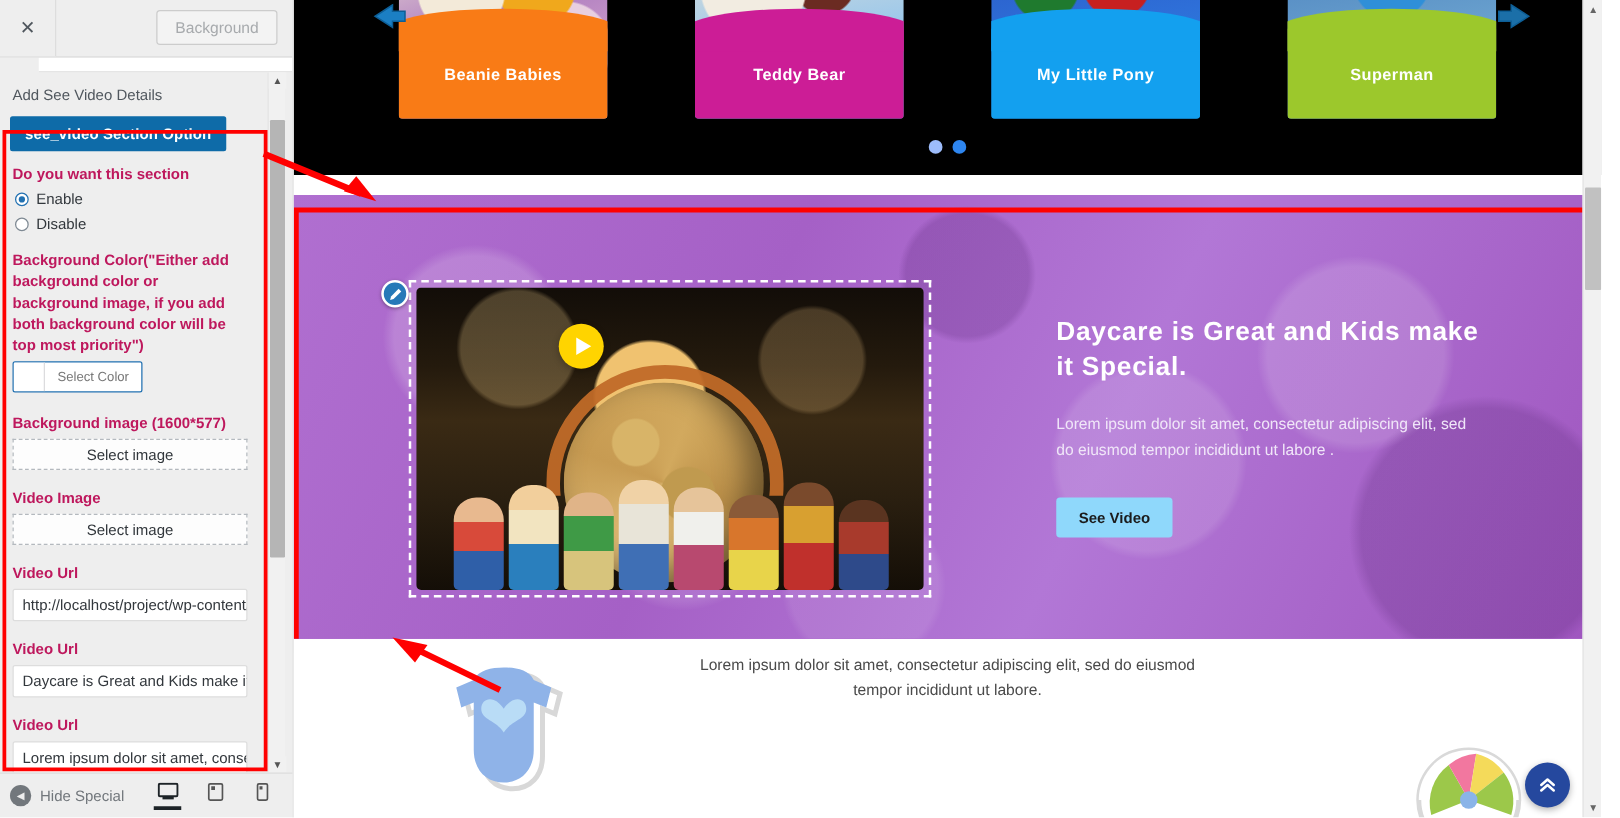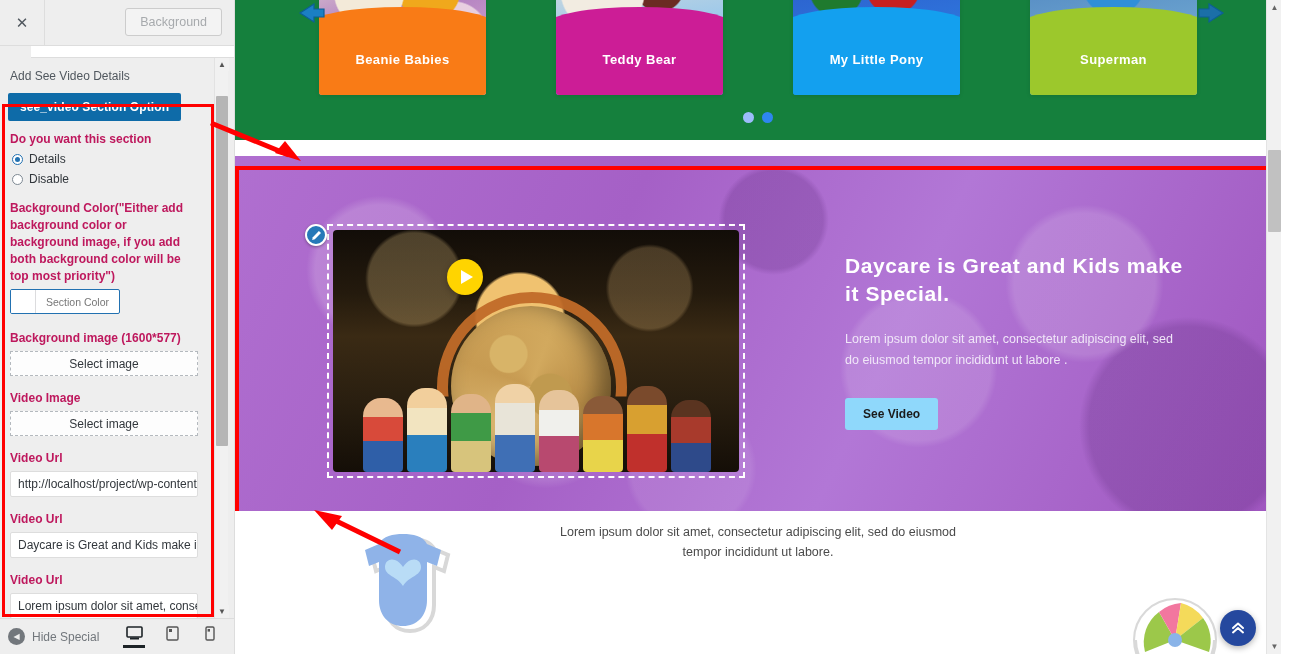--- a/index.html
+++ b/index.html
@@ -116,21 +116,21 @@
   .dev .u { width:22px; height:3px; background:transparent; margin-top:4px;}
   .dev.active .u { background:#1d2327; }
 
   
   .preview {
     position:absolute; left:235px; top:0; width:1046px; height:654px;
     background:#fff; overflow:hidden;
   }
   
   .carousel {
-    position:relative; height:140px; background:#15803d;
+    position:relative; height:140px; background:#000000;
     border-bottom:0;
   }
   .cards { position:absolute; left:0; top:-55px; width:100%; height:150px; display:flex; justify-content:center; gap:70px; }
   .card {
     width:167px; height:150px; border-radius:3px; overflow:hidden;
     position:relative; box-shadow:0 1px 4px rgba(0,0,0,.12);
   }
   .card .photo { position:absolute; left:0; top:0; width:100%; height:100%; }
   .card .band {
     position:absolute; left:0; bottom:0; width:100%; height:72px;
@@ -298,31 +298,31 @@
     <div class="sb-scrollzone">
       <div class="sb-inner">
         <div class="sb-desc">Add See Video Details</div>
         <div class="sb-section-btn">see_video Section Option</div>
 
         <div class="fields">
 
           <div class="f-label">Do you want this section</div>
           <div class="radio-row">
             <span class="radio on"></span>
-            <span class="radio-label">Details</span>
+            <span class="radio-label">Enable</span>
           </div>
           <div class="radio-row">
             <span class="radio"></span>
             <span class="radio-label">Disable</span>
           </div>
 
           <div class="f-label sp">Background Color("Either add background color or background image, if you add both background color will be top most priority")</div>
           <div class="color-picker">
             <span class="color-swatch"></span>
-            <span class="color-text">Section Color</span>
+            <span class="color-text">Select Color</span>
           </div>
 
           <div class="f-label sp">Background image (1600*577)</div>
           <div class="upload-box">Select image</div>
 
           <div class="f-label sp">Video Image</div>
           <div class="upload-box">Select image</div>
 
           <div class="f-label sp">Video Url</div>
           <div class="txt-input">http://localhost/project/wp-content/themes/</div>

